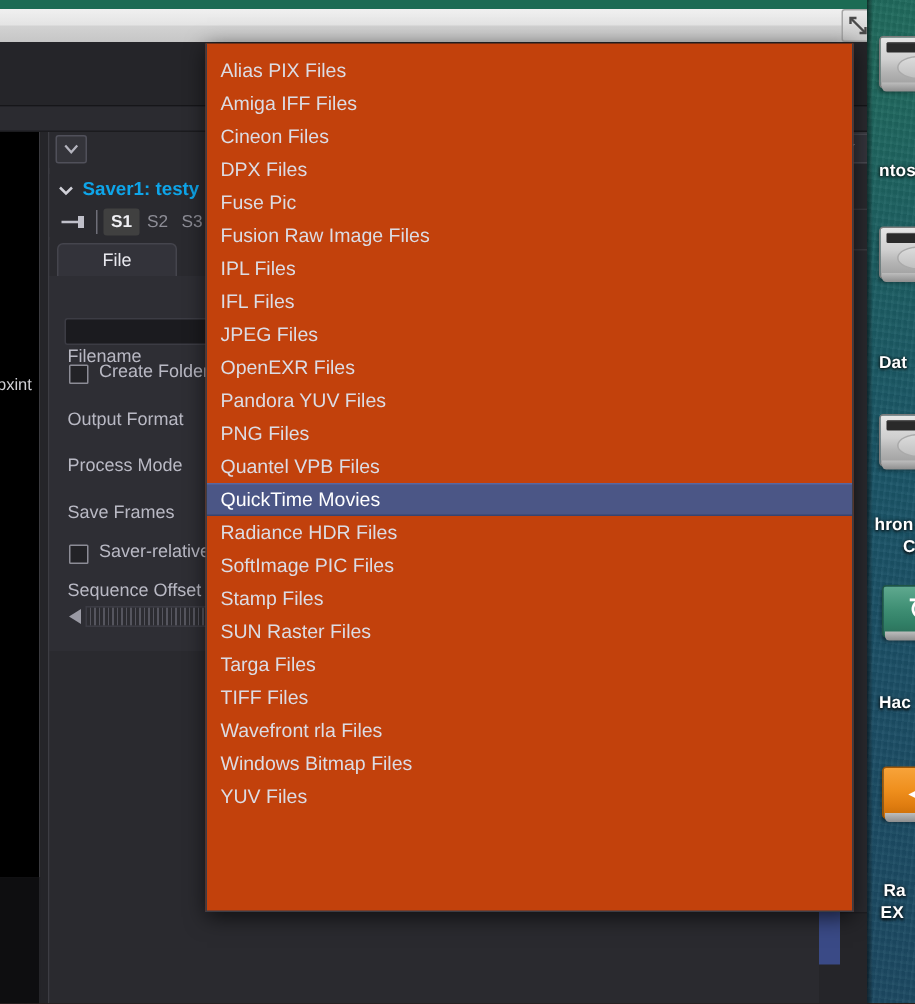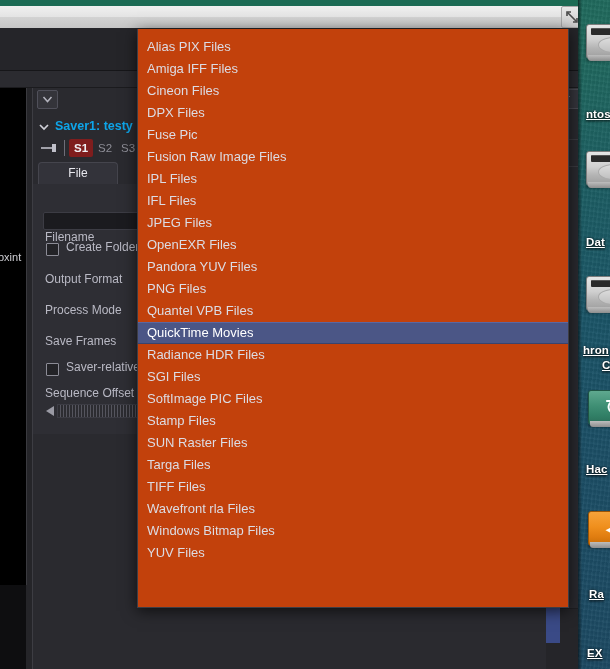--- a/index.html
+++ b/index.html
@@ -99,21 +99,20 @@
   }
   .drive-label {
     position: absolute;
     color: #ffffff;
     font-size: 11.5px;
     font-weight: bold;
     font-family: "Liberation Sans", sans-serif;
     white-space: nowrap;
     text-shadow: 0 1px 2px rgba(0,0,0,.85), 0 0 3px rgba(0,0,0,.7);
     letter-spacing: .1px;
-    text-decoration: underline;
   }
 
   
   .app-window {
     position: absolute;
     left: 0; top: 0;
     width: 578px;
     height: 669px;
     background: #252529;
     overflow: hidden;
@@ -261,21 +260,21 @@
     line-height: 18px;
     padding: 0 5px;
     font-size: 11.5px;
     font-family: "Liberation Sans", sans-serif;
     color: #8d8d96;
     box-sizing: border-box;
   }
   .state-tab.active {
     color: #f0f0f4;
     font-weight: bold;
-    background: #7f1d1d;
+    background: #404040;
     border-radius: 2px;
   }
 
   .tabs-row {
     position: absolute;
     left: 0; top: 72px;
     width: 546px; height: 24px;
     background: #2a2a2f;
     border-bottom: 1px solid #3e3e45;
   }
@@ -480,21 +479,21 @@
       <div class="base"></div>
     </div>
     <div class="drive-label" style="left:586px; top:463px;">Hac</div>
 
     <div class="drive orange" style="left:588px; top:511px;">
       <div class="body"></div>
       <div class="glyph">◀</div>
       <div class="base"></div>
     </div>
     <div class="drive-label" style="left:589px; top:588px;">Ra</div>
-    <div class="drive-label" style="left:587px; top:603px;margin-top:44px;">EX</div>
+    <div class="drive-label" style="left:587px; top:603px;">EX</div>
   </div>
 
   <div class="app-window">
 
     <div class="title-topline"></div>
     <div class="app-titlebar"></div>
 
     <div class="fullscreen-btn">
       <svg width="14" height="14" viewBox="0 0 14 14">
         <path d="M2 6 L2 2 L6 2" fill="none" stroke="#4a4a4a" stroke-width="1.6"></path>
@@ -596,21 +595,20 @@
         <div class="menu-item">Fusion Raw Image Files</div>
         <div class="menu-item">IPL Files</div>
         <div class="menu-item">IFL Files</div>
         <div class="menu-item">JPEG Files</div>
         <div class="menu-item">OpenEXR Files</div>
         <div class="menu-item">Pandora YUV Files</div>
         <div class="menu-item">PNG Files</div>
         <div class="menu-item">Quantel VPB Files</div>
         <div class="menu-item selected">QuickTime Movies</div>
         <div class="menu-item">Radiance HDR Files</div>
-        <div class="menu-item">SGI Files</div>
         <div class="menu-item">SoftImage PIC Files</div>
         <div class="menu-item">Stamp Files</div>
         <div class="menu-item">SUN Raster Files</div>
         <div class="menu-item">Targa Files</div>
         <div class="menu-item">TIFF Files</div>
         <div class="menu-item">Wavefront rla Files</div>
         <div class="menu-item">Windows Bitmap Files</div>
         <div class="menu-item">YUV Files</div>
       </div>
 

